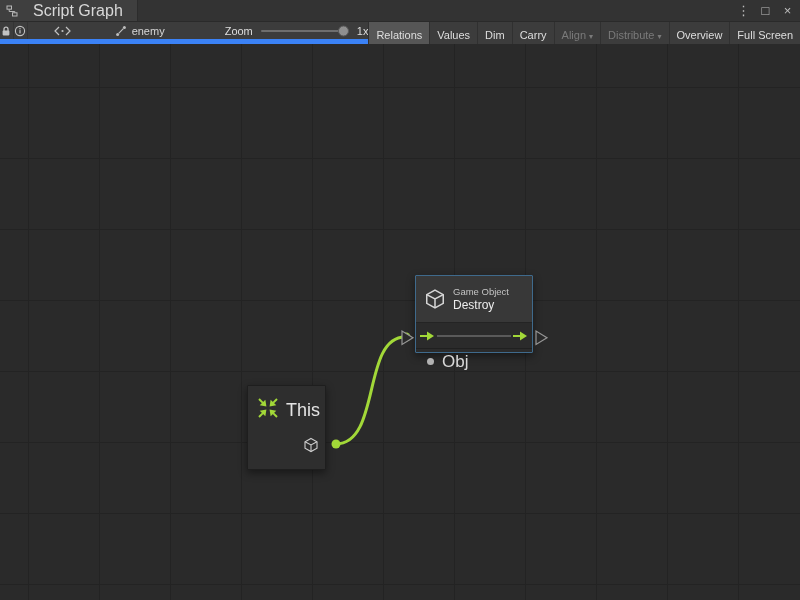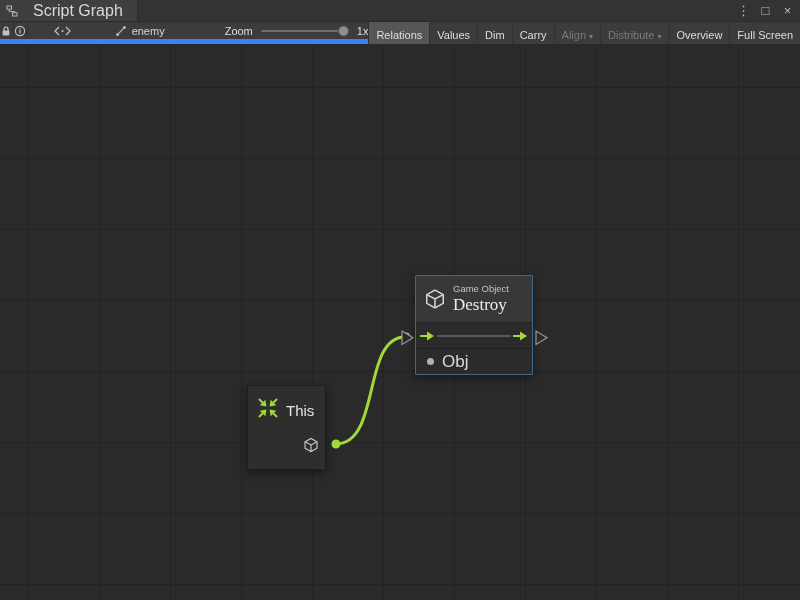--- a/index.html
+++ b/index.html
@@ -42,29 +42,29 @@
   .overlay{position:absolute;left:0;top:0;pointer-events:none;}
   .edge{fill:none;stroke:var(--accent-green);stroke-width:3;stroke-linecap:round;}
   .port-green{fill:var(--accent-green);}
   .tri{fill:#2a2a2a;stroke:#969696;stroke-width:1.2;}
 
   .node{position:absolute;background:#2e2e2e;border:1px solid #1e1e1e;box-shadow:0 3px 9px rgba(0,0,0,0.45);border-radius:1px;}
 
   
   .node-this{left:247px;top:341px;width:79px;height:85px;}
   .this-row{display:flex;align-items:center;gap:7px;padding:11px 0 0 9px;}
-  .node-title{font-size:15px;color:#e4e4e4;}
+  .node-title{font-size:18px;color:#e4e4e4;}
   .this-output{position:absolute;right:6px;top:51px;}
 
   
-  .node-destroy{left:415px;top:231px;width:118px;height:100px;border:1px solid var(--selection-border);background:#2b2b2b;}
+  .node-destroy{left:415px;top:231px;width:118px;height:78px;border:1px solid var(--selection-border);background:#2b2b2b;}
   .destroy-header{height:47px;background:#383838;display:flex;align-items:center;gap:7px;padding:0 8px;border-bottom:1px solid #242424;}
   .header-text{display:flex;flex-direction:column;justify-content:center;}
   .node-category{font-size:9.5px;color:#c4c4c4;}
-  .node-name{font-size:17px;color:#ededed;margin-top:1px;font-family:Liberation Serif, serif;}
+  .node-name{font-size:12px;color:#ededed;margin-top:1px;}
   .control-row{height:26px;display:flex;align-items:center;padding:0 4px;border-bottom:1px solid rgba(0,0,0,0.25);}
   .relation-line{flex:1;height:2px;background:#5a5a5a;margin:0 2px;}
   .obj-row{height:25px;display:flex;align-items:center;gap:8px;padding:0 11px;}
   .port-dot{width:7px;height:7px;border-radius:50%;background:#b2b2b2;}
   .port-label{font-size:17px;color:#d8d8d8;}
 
   .icon-green{color:var(--accent-green);}
   .icon-green .g-fill{fill:currentColor;}
 </style>
 </head>

